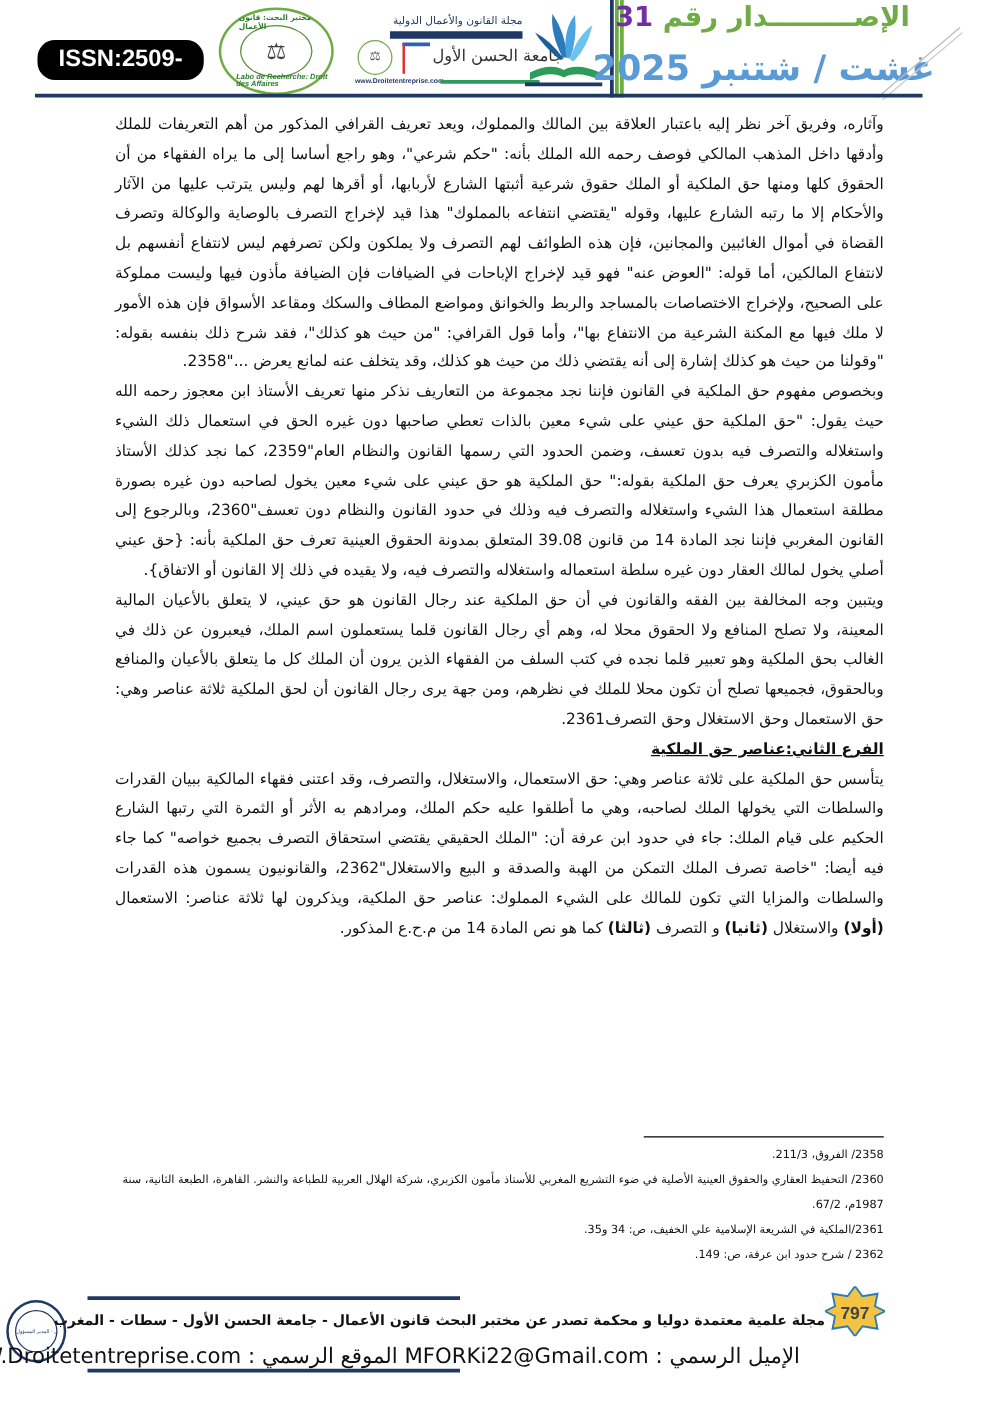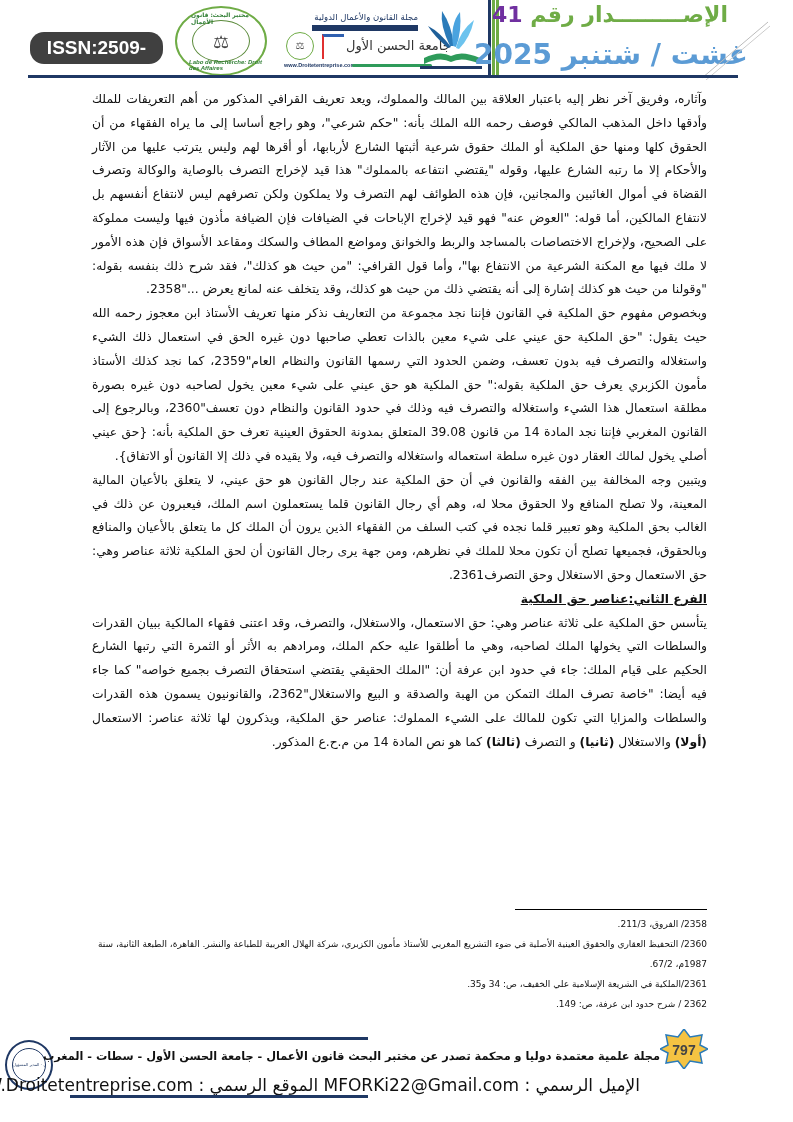--- a/index.html
+++ b/index.html
@@ -1,19 +1,19 @@
 <!DOCTYPE html>
 <html><head>
 <meta charset="utf-8">
 <style>
   html, body { margin:0; padding:0; background:#ffffff; }
   body { width:793px; height:1122px; position:relative; overflow:hidden; font-family:"DejaVu Sans", sans-serif; color:#111; }
 
   
-  .issn { position:absolute; left:30px; top:32px; width:133px; height:32px; background:#404040; border-radius:14px;
+  .issn { position:absolute; left:30px; top:32px; width:133px; height:32px; background:#000000; border-radius:14px;
           color:#fff; font-family:"Liberation Sans", sans-serif; font-weight:bold; font-size:19px; line-height:32px; text-align:center; }
   .seal { position:absolute; left:175px; top:6px; width:88px; height:66px; border:2px solid #6fac46; border-radius:50%;
           display:flex; align-items:center; justify-content:center; }
   .seal .inner { width:56px; height:40px; border:1px solid #5a8a3a; border-radius:50%; display:flex; align-items:center; justify-content:center; font-size:18px; color:#444; }
   .seal .arc { position:absolute; font-size:6px; color:#2e7d32; font-weight:bold; }
   .seal .arc.top { top:3px; left:14px; }
   .seal .arc.bot { bottom:3px; left:12px; font-family:"Liberation Sans",sans-serif; font-style:italic; }
 
   .journal-logo { position:absolute; left:282px; top:6px; width:200px; height:66px; }
   .journal-logo .jtitle { position:absolute; right:64px; top:6px; font-size:8.5px; color:#1f3864; font-weight:normal; direction:rtl; white-space:nowrap;text-align:center; }
@@ -85,21 +85,21 @@
 </div>
 
 <div class="vbars">
   <span style="left:0;background:#1f3864;"></span>
   <span style="left:4px;background:#6fac46;"></span>
   <span style="left:8px;background:#6fac46;"></span>
 </div>
 
 <div class="issue-line">
   <span>الإصـــــــــدار رقم</span>
-  <span class="num">41</span>
+  <span class="num">31</span>
 </div>
 <div class="date-line">غشت / شتنبر 2025</div>
 <svg class="diag" viewBox="0 0 70 60">
   <line x1="68" y1="2" x2="2" y2="58" stroke="#bbb" stroke-width="1"></line>
   <line x1="70" y1="6" x2="6" y2="60" stroke="#ccc" stroke-width="1"></line>
 </svg>
 
 <div class="header-rule"></div>
 
 <div class="content">

